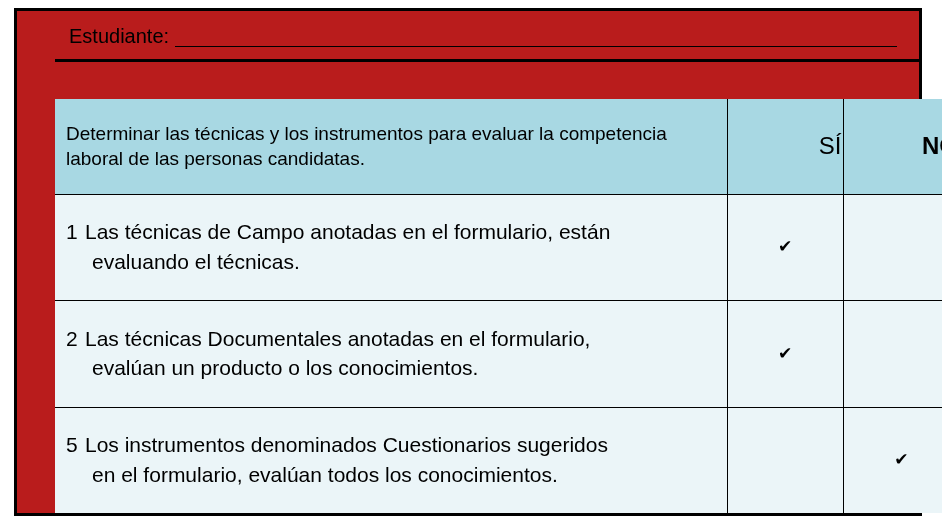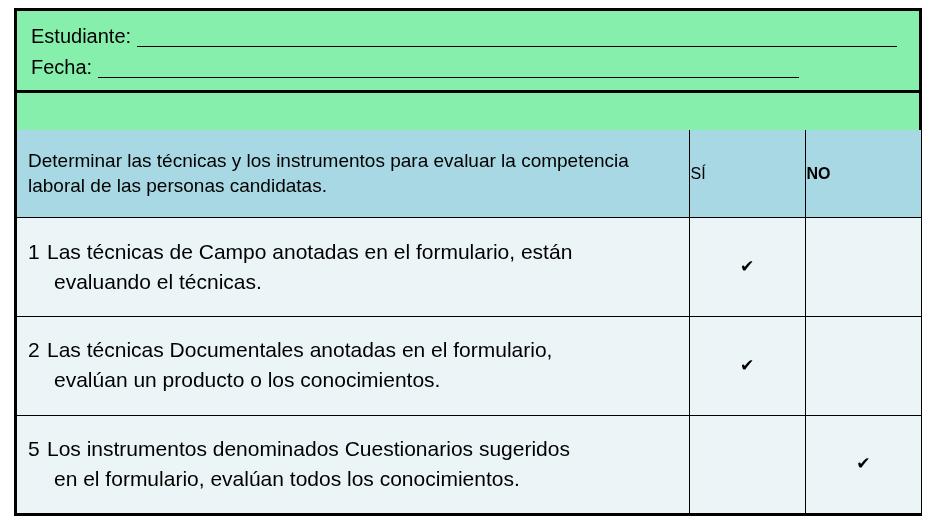--- a/index.html
+++ b/index.html
@@ -18,23 +18,24 @@
     width: 942px;
     height: 526px;
     box-sizing: border-box;
     padding: 8px 10px 6px 14px;
   }
   .sheet {
     border: 3px solid #000000;
     width: 908px;
     height: 508px;
     box-sizing: border-box;
-    background: #86efac;
+    background: #b91c1c;
     display: flex;
     flex-direction: column;
+    padding-left: 38px;
   }
   
   .header {
     border-bottom: 3px solid #000000;
     padding: 14px 0 10px 14px;
     flex: 0 0 auto;
   }
   .field-row {
     display: flex;
     align-items: flex-end;
@@ -78,22 +79,22 @@
   }
   .head-row td:first-child { border-left: none; }
   .head-row td:last-child  { border-right: none; font-weight: bold; }
   .head-title {
     font-size: 19px;
     padding: 7px 10px 8px 11px;
     line-height: 1.32;
     text-align: left;
   }
   .head-col {
-    text-align: left;
-    font-size: 16px;
+    text-align: right;
+    font-size: 24px;
     vertical-align: middle;
   }
   .item-row td {
     background: #ebf5f8;
   }
   .item-row td:first-child { border-left: none; }
   .item-row td:last-child  { border-right: none; }
   .item-row:last-child td { border-bottom: none; }
   .item-cell {
     padding: 6px 12px 7px 11px;
@@ -120,24 +121,20 @@
 </head>
 <body>
 
 <div class="page">
   <div class="sheet">
 
     <div class="header">
       <div class="field-row">
         <span class="field-label">Estudiante:</span>
         <span class="field-line"></span>
-      </div>
-      <div class="field-row">
-        <span class="field-label">Fecha:</span>
-        <span class="field-line short"></span>
       </div>
     </div>
 
     <table class="tbl">
       <colgroup>
         <col class="col-text">
         <col class="col-yes">
         <col class="col-no">
       </colgroup>
       <tbody>

